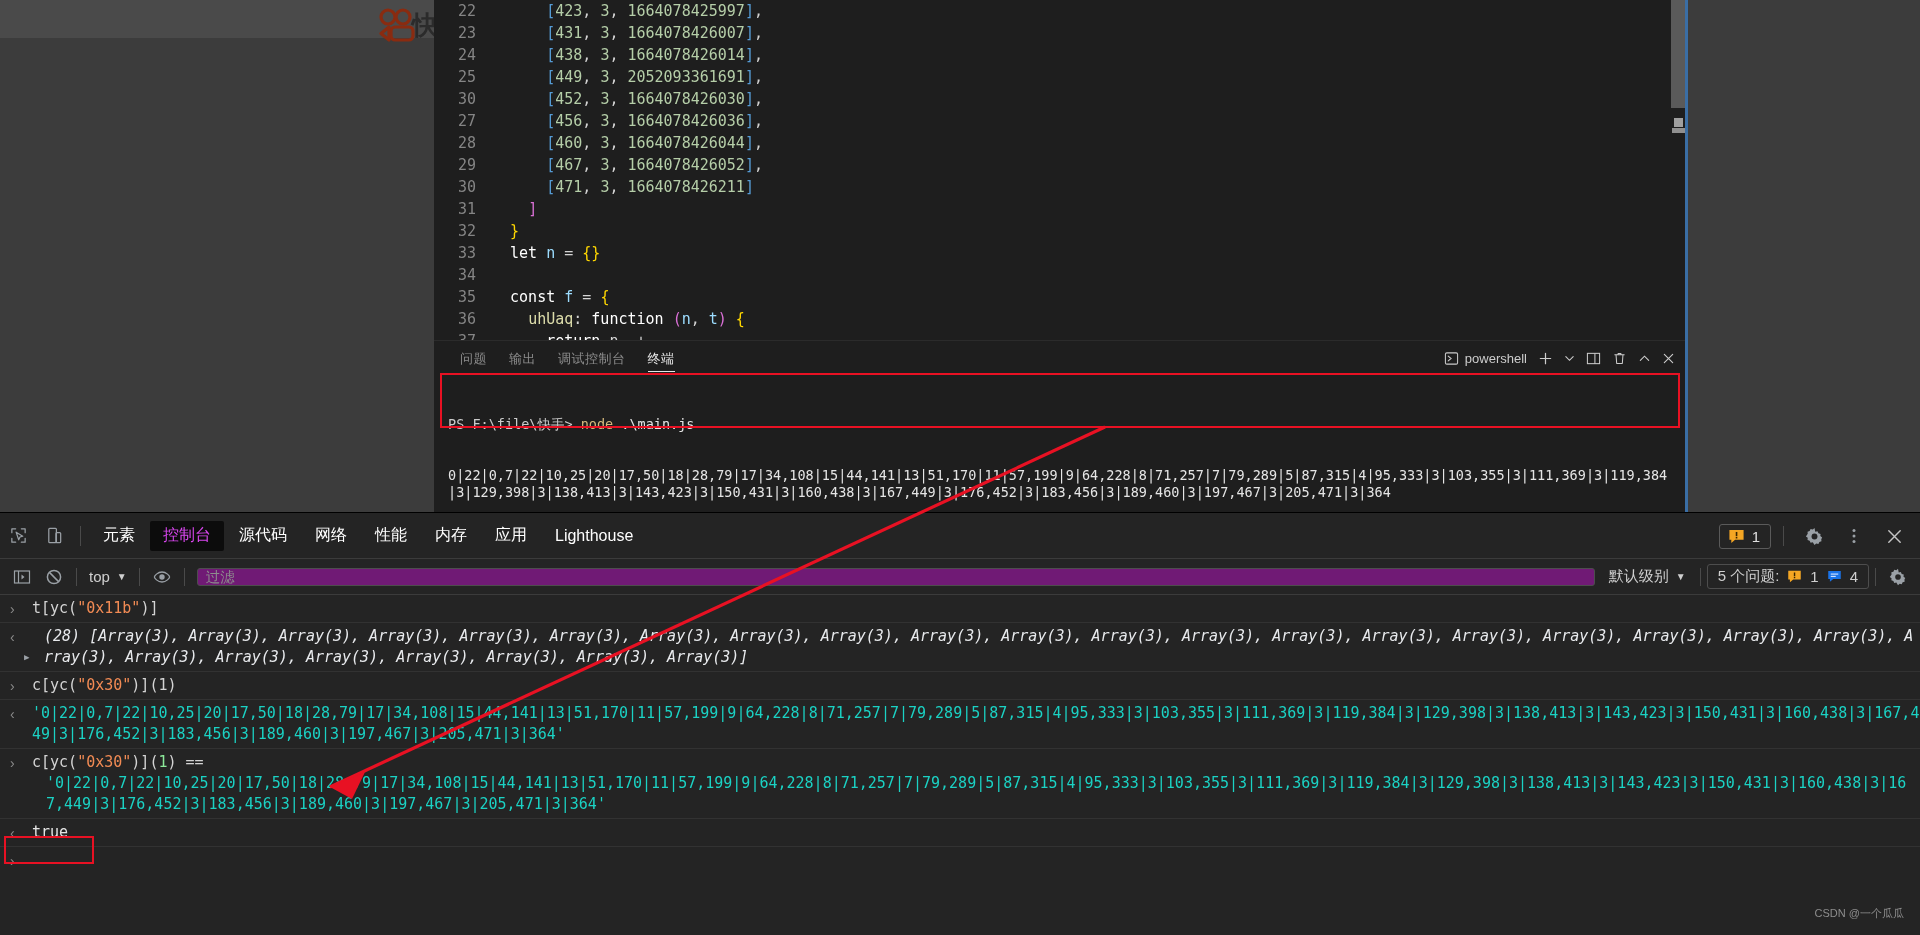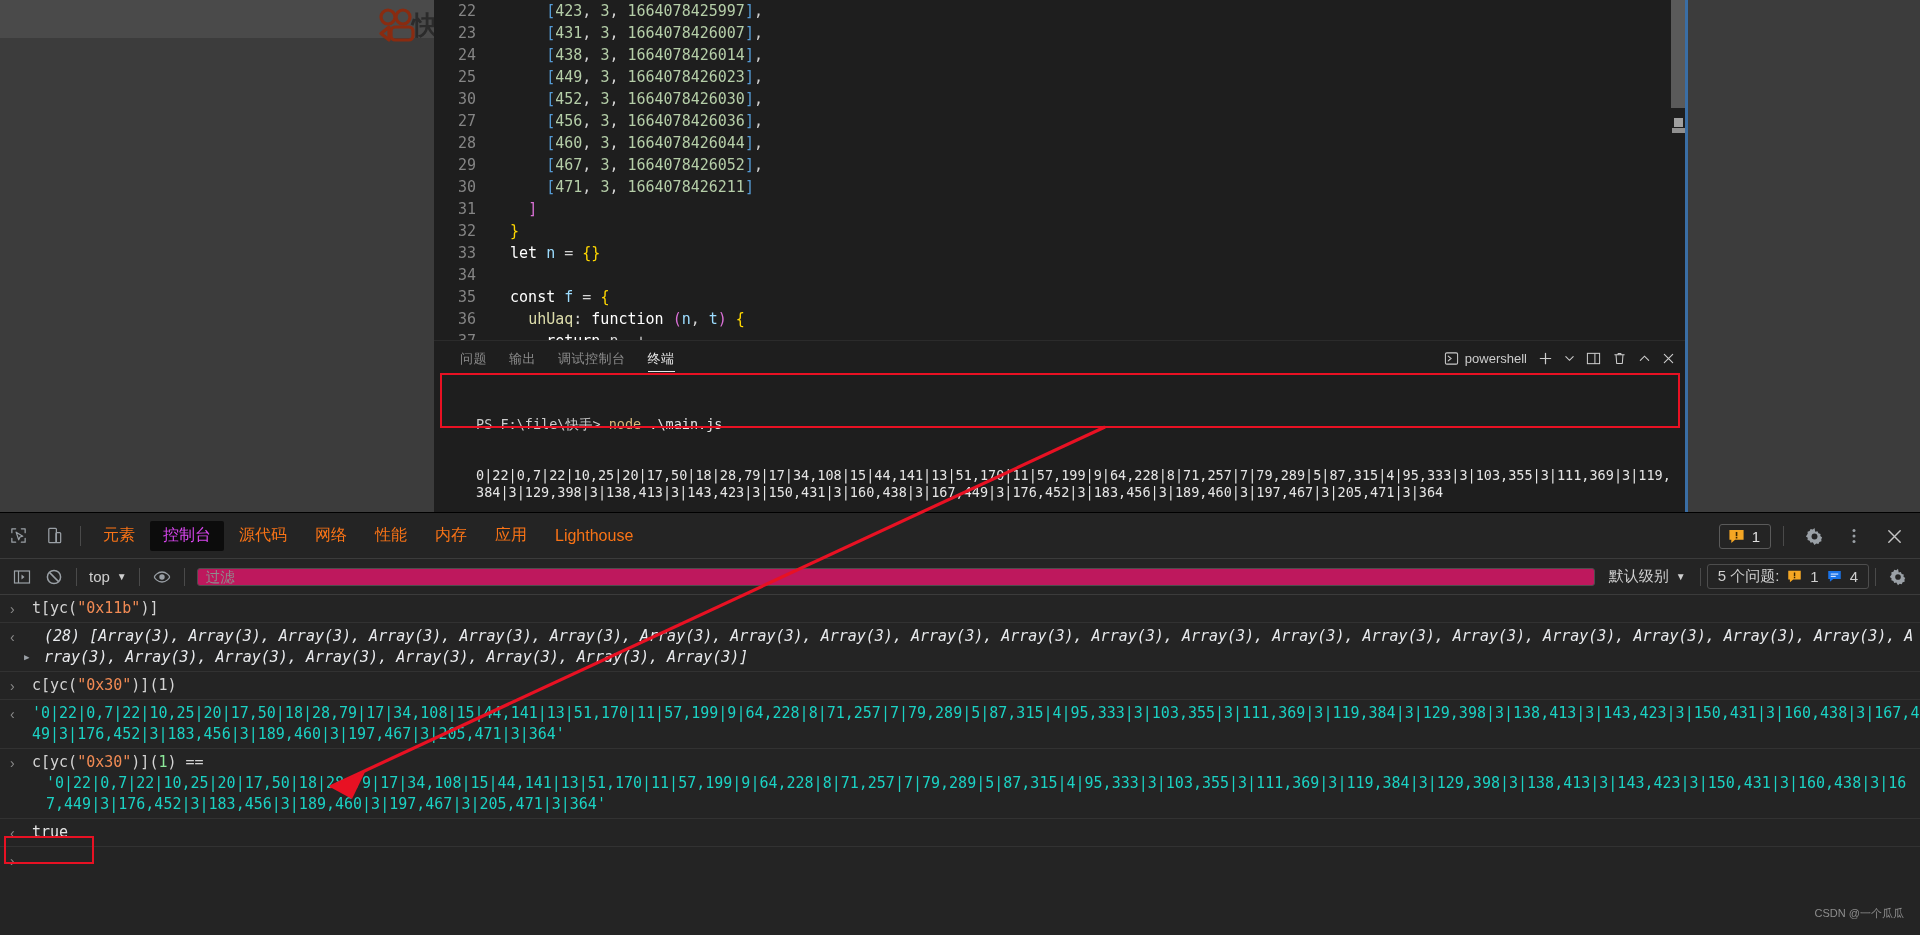--- a/index.html
+++ b/index.html
@@ -119,21 +119,21 @@
   .ps-label { font-size: 13px; color: #cccccc; }
   .pr-icon { color: #cccccc; display: flex; align-items: center; }
 
   .terminal-body {
     position: absolute; left: 0; top: 35px; right: 0; bottom: 0;
     padding: 6px 12px 0 14px;
     font-family: "DejaVu Sans Mono", monospace;
     font-size: 13.5px; line-height: 17px;
     color: #cccccc; white-space: pre-wrap; word-break: break-all;
   }
-  .term-line { color: #cccccc; margin-left: 28px; }
+  .term-line { color: #cccccc; }
   .t-node { color: #d7ba7d; }
   .t-white { color: #e5e5e5; }
   .red-box-terminal {
     position: absolute; left: 440px; top: 373px;
     width: 1240px; height: 55px;
     border: 2px solid #e81123; pointer-events: none;
   }
 
   
   .devtools {
@@ -149,21 +149,21 @@
   }
   .dt-icon-btn {
     width: 36px; height: 46px; display: flex; align-items: center; justify-content: center;
     color: #9aa0a6;
   }
   .dt-sep {
     width: 1px; height: 20px; background: #4a4a4a; margin: 0 8px;
   }
   .dt-tab {
     height: 30px; padding: 0 13px; display: flex; align-items: center;
-    font-size: 16px; color: #f97316; margin: 0 1px;
+    font-size: 16px; color: #ffffff; margin: 0 1px;
     border-radius: 2px;
   }
   .dt-tab.active { background: #0c0c0c; color: #d946ef; }
   .dt-right {
     position: absolute; right: 8px; top: 0; height: 46px;
     display: flex; align-items: center; gap: 4px;
   }
   .warn-chip {
     display: flex; align-items: center; gap: 7px;
     border: 1px solid #5a5a5a; border-radius: 3px;
@@ -178,21 +178,21 @@
   }
   .fb-btn { width: 32px; height: 36px; display: flex; align-items: center; justify-content: center; color: #9aa0a6; }
   .fb-sep { width: 1px; height: 18px; background: #4a4a4a; margin: 0 6px; }
   .ctx-sel {
     display: flex; align-items: center; gap: 7px;
     color: #cfcfcf; font-size: 15px; padding: 0 6px;
   }
   .caret { font-size: 10px; color: #cfcfcf; }
   .filter-input {
     flex: 1; height: 14px; margin: 0 6px;
-    background: #be185d; border: 1px solid #4d4d4d; border-radius: 3px;
+    background: #701a75; border: 1px solid #4d4d4d; border-radius: 3px;
     color: #cfcfcf; font-size: 14.5px; padding: 8px 8px;
     font-family: "Liberation Sans", sans-serif;
     outline: none;
   }
   .filter-input::placeholder { color: #8d8d8d; }
   .level-sel { display: flex; align-items: center; gap: 7px; color: #cfcfcf; font-size: 15px; padding: 0 8px; }
   .issues-chip {
     display: flex; align-items: center; gap: 8px;
     border: 1px solid #4d4d4d; border-radius: 3px;
     padding: 2px 10px; color: #cfcfcf; font-size: 15px;
@@ -267,21 +267,21 @@
     </svg>
     <div class="ks-text">快手</div>
 
     <div class="editor-left-accent"></div>
 
     <div class="editor-window">
       <div class="code-area" id="code-area">
           <div class="code-line"><span class="ln">22</span><span class="code-txt">      <span class="tok-brk">[</span><span class="tok-num">423</span><span class="tok-op">, </span><span class="tok-num">3</span><span class="tok-op">, </span><span class="tok-num">1664078425997</span><span class="tok-brk">]</span><span class="tok-op">,</span></span></div>
           <div class="code-line"><span class="ln">23</span><span class="code-txt">      <span class="tok-brk">[</span><span class="tok-num">431</span><span class="tok-op">, </span><span class="tok-num">3</span><span class="tok-op">, </span><span class="tok-num">1664078426007</span><span class="tok-brk">]</span><span class="tok-op">,</span></span></div>
           <div class="code-line"><span class="ln">24</span><span class="code-txt">      <span class="tok-brk">[</span><span class="tok-num">438</span><span class="tok-op">, </span><span class="tok-num">3</span><span class="tok-op">, </span><span class="tok-num">1664078426014</span><span class="tok-brk">]</span><span class="tok-op">,</span></span></div>
-          <div class="code-line"><span class="ln">25</span><span class="code-txt">      <span class="tok-brk">[</span><span class="tok-num">449</span><span class="tok-op">, </span><span class="tok-num">3</span><span class="tok-op">, </span><span class="tok-num">1664078426023</span><span class="tok-brk">]</span><span class="tok-op">,</span></span></div>
+          <div class="code-line"><span class="ln">25</span><span class="code-txt">      <span class="tok-brk">[</span><span class="tok-num">449</span><span class="tok-op">, </span><span class="tok-num">3</span><span class="tok-op">, </span><span class="tok-num">2052093361691</span><span class="tok-brk">]</span><span class="tok-op">,</span></span></div>
           <div class="code-line"><span class="ln">30</span><span class="code-txt">      <span class="tok-brk">[</span><span class="tok-num">452</span><span class="tok-op">, </span><span class="tok-num">3</span><span class="tok-op">, </span><span class="tok-num">1664078426030</span><span class="tok-brk">]</span><span class="tok-op">,</span></span></div>
           <div class="code-line"><span class="ln">27</span><span class="code-txt">      <span class="tok-brk">[</span><span class="tok-num">456</span><span class="tok-op">, </span><span class="tok-num">3</span><span class="tok-op">, </span><span class="tok-num">1664078426036</span><span class="tok-brk">]</span><span class="tok-op">,</span></span></div>
           <div class="code-line"><span class="ln">28</span><span class="code-txt">      <span class="tok-brk">[</span><span class="tok-num">460</span><span class="tok-op">, </span><span class="tok-num">3</span><span class="tok-op">, </span><span class="tok-num">1664078426044</span><span class="tok-brk">]</span><span class="tok-op">,</span></span></div>
           <div class="code-line"><span class="ln">29</span><span class="code-txt">      <span class="tok-brk">[</span><span class="tok-num">467</span><span class="tok-op">, </span><span class="tok-num">3</span><span class="tok-op">, </span><span class="tok-num">1664078426052</span><span class="tok-brk">]</span><span class="tok-op">,</span></span></div>
           <div class="code-line"><span class="ln">30</span><span class="code-txt">      <span class="tok-brk">[</span><span class="tok-num">471</span><span class="tok-op">, </span><span class="tok-num">3</span><span class="tok-op">, </span><span class="tok-num">1664078426211</span><span class="tok-brk">]</span></span></div>
           <div class="code-line"><span class="ln">31</span><span class="code-txt">    <span class="tok-pur">]</span></span></div>
           <div class="code-line"><span class="ln">32</span><span class="code-txt">  <span class="tok-yel">}</span></span></div>
           <div class="code-line"><span class="ln">33</span><span class="code-txt">  <span class="tok-kw">let</span><span class="tok-op"> </span><span class="tok-var">n</span><span class="tok-op"> = </span><span class="tok-yel">{}</span></span></div>
           <div class="code-line"><span class="ln">34</span><span class="code-txt">  </span></div>
           <div class="code-line"><span class="ln">35</span><span class="code-txt">  <span class="tok-kw">const</span><span class="tok-op"> </span><span class="tok-var">f</span><span class="tok-op"> = </span><span class="tok-yel">{</span></span></div>

